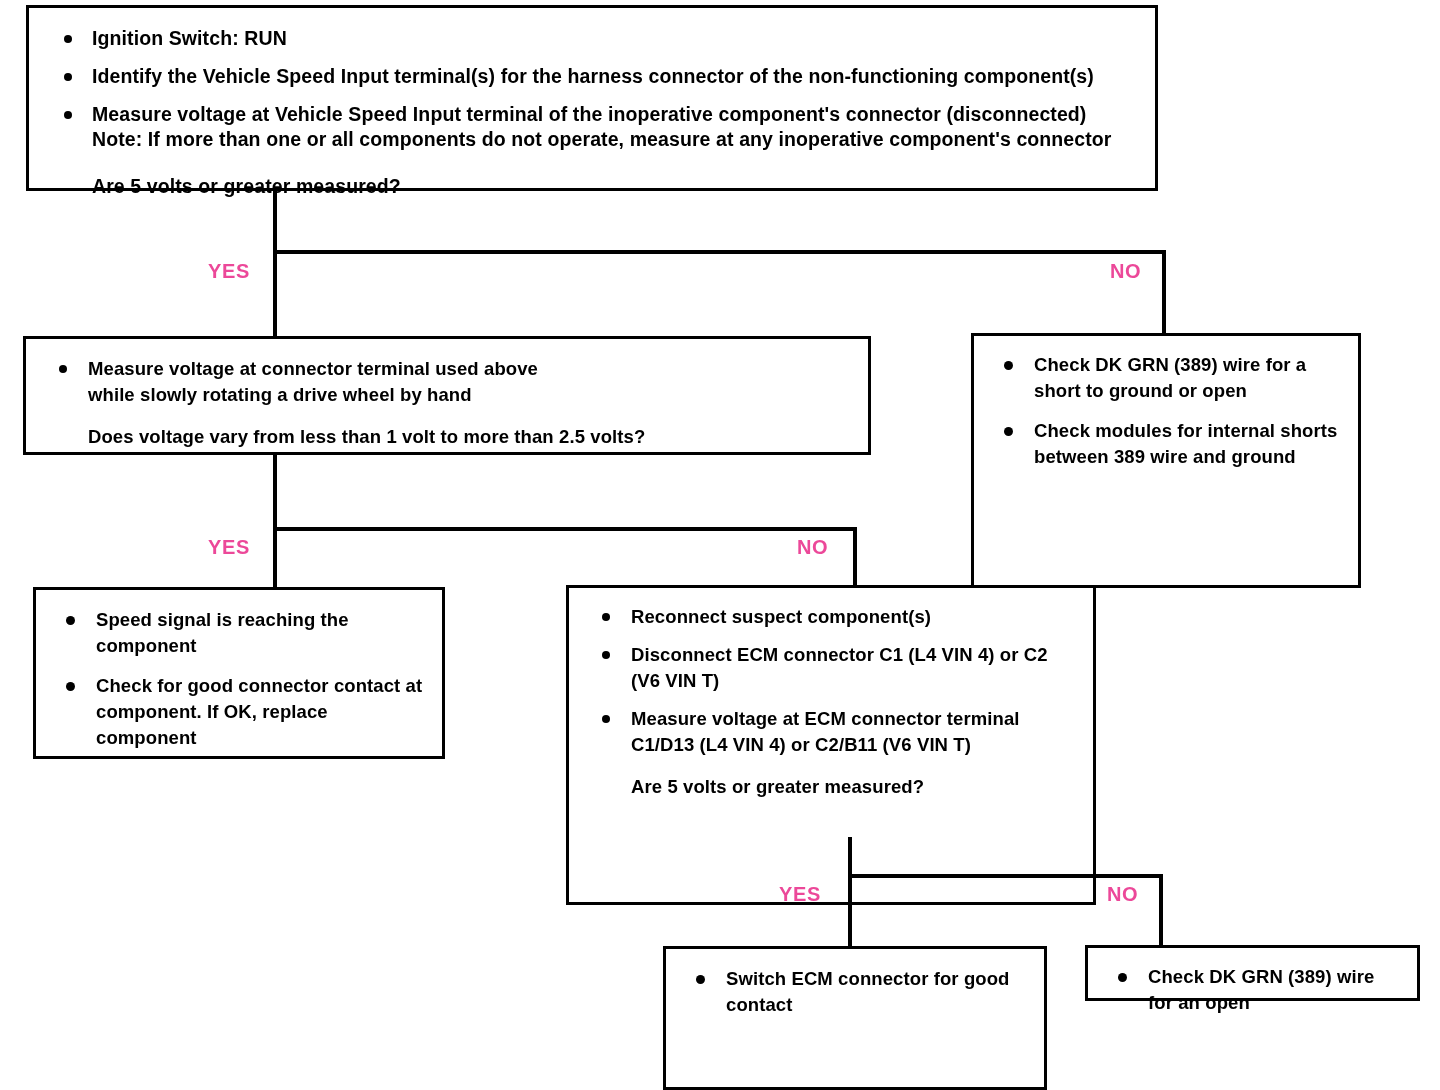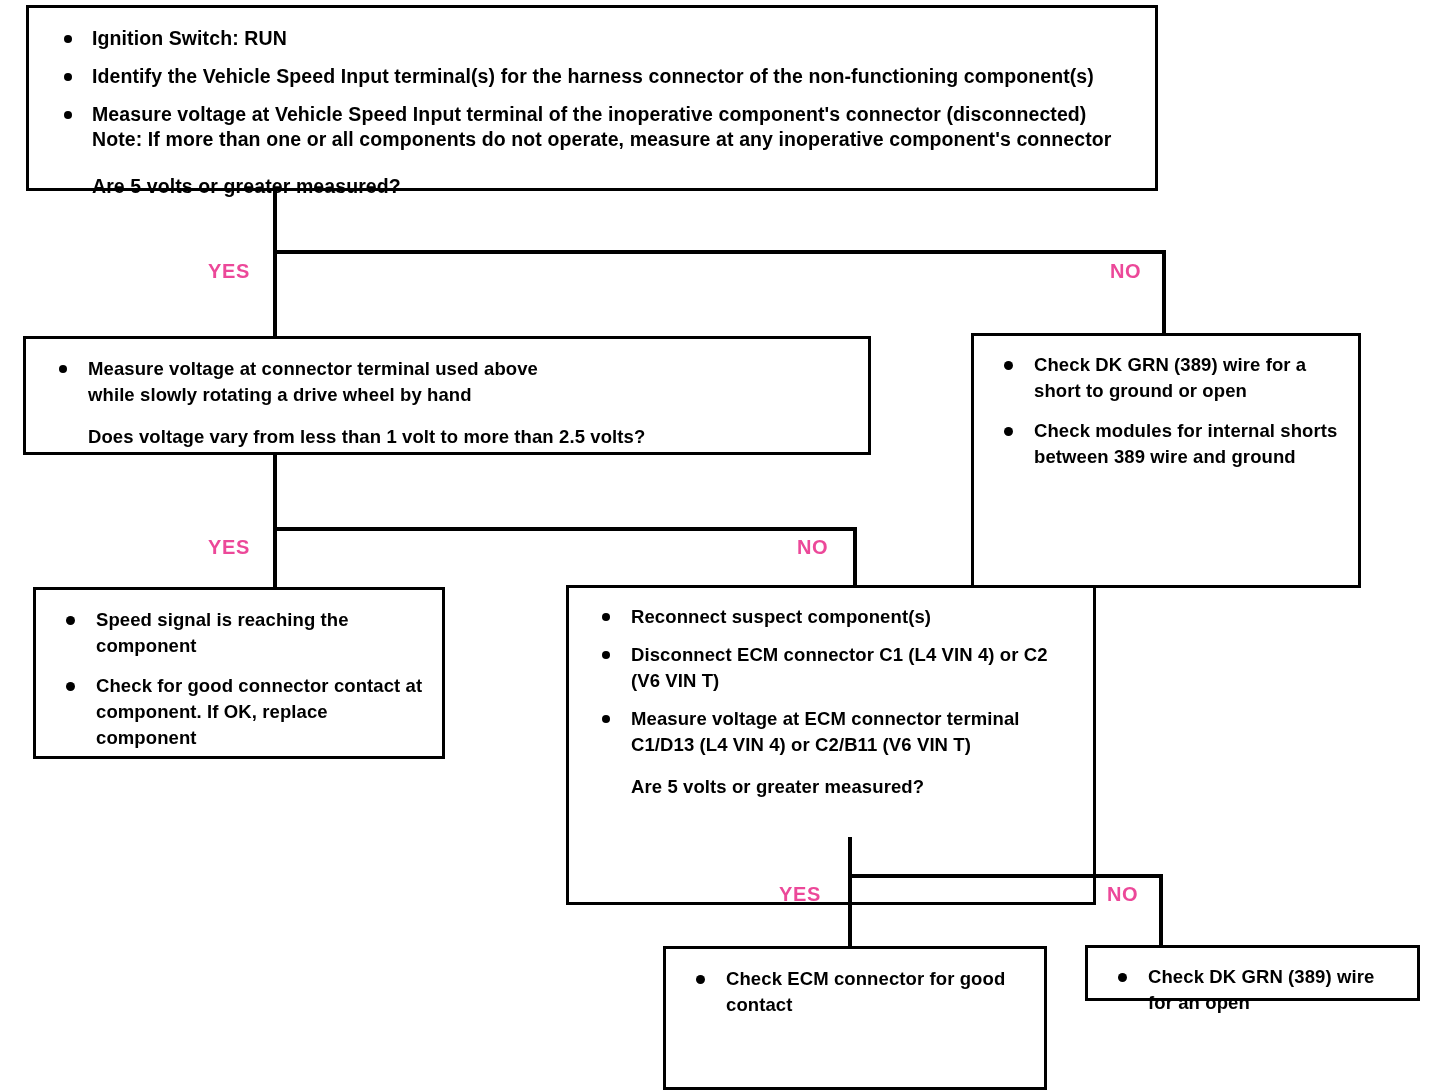--- a/index.html
+++ b/index.html
@@ -170,21 +170,21 @@
 
   <div class="vline" style="left:848px; top:837px; height:41px;"></div>
   <div class="hline" style="left:848px; top:874px; width:315px;"></div>
   <div class="vline" style="left:848px; top:874px; height:72px;"></div>
   <div class="vline" style="left:1159px; top:874px; height:71px;"></div>
   <div class="branch-label" style="left:779px; top:883px;">YES</div>
   <div class="branch-label" style="left:1107px; top:883px;">NO</div>
 
   <div class="box narrow-box" style="left:663px; top:946px; width:384px; height:144px;">
     <ul class="blist" style="margin:17px 16px 0 0;">
-      <li class="bulleted">Check ECM connector for good contact</li>
+      <li class="bulleted">Switch ECM connector for good contact</li>
     </ul>
   </div>
 
   <div class="box narrow-box" style="left:1085px; top:945px; width:335px; height:56px;">
     <ul class="blist" style="margin:16px 14px 0 0;">
       <li class="bulleted">Check DK GRN (389) wire for an open</li>
     </ul>
   </div>
 
 </div>

